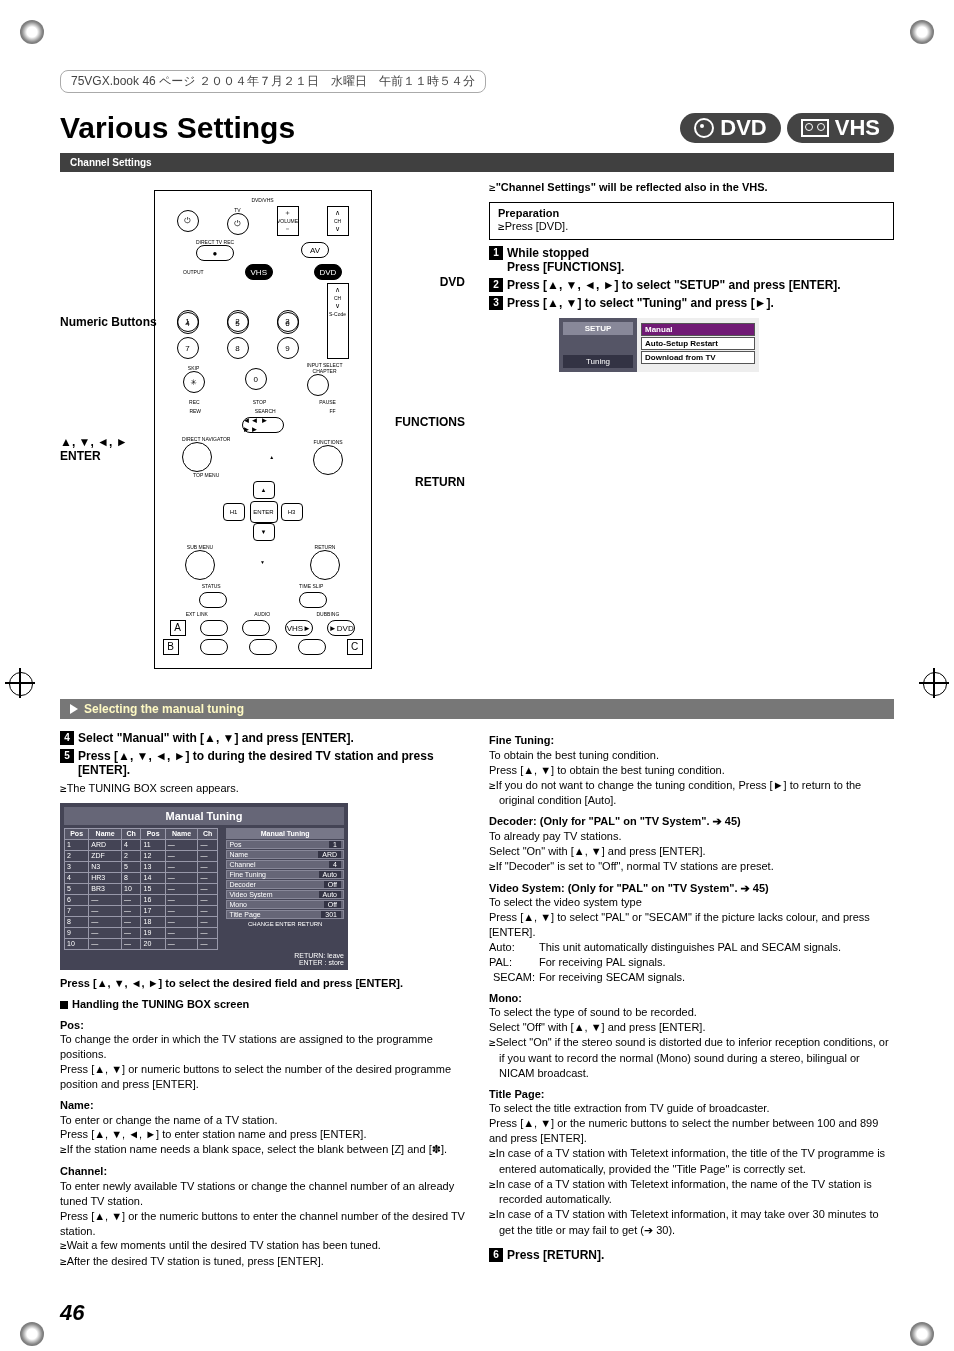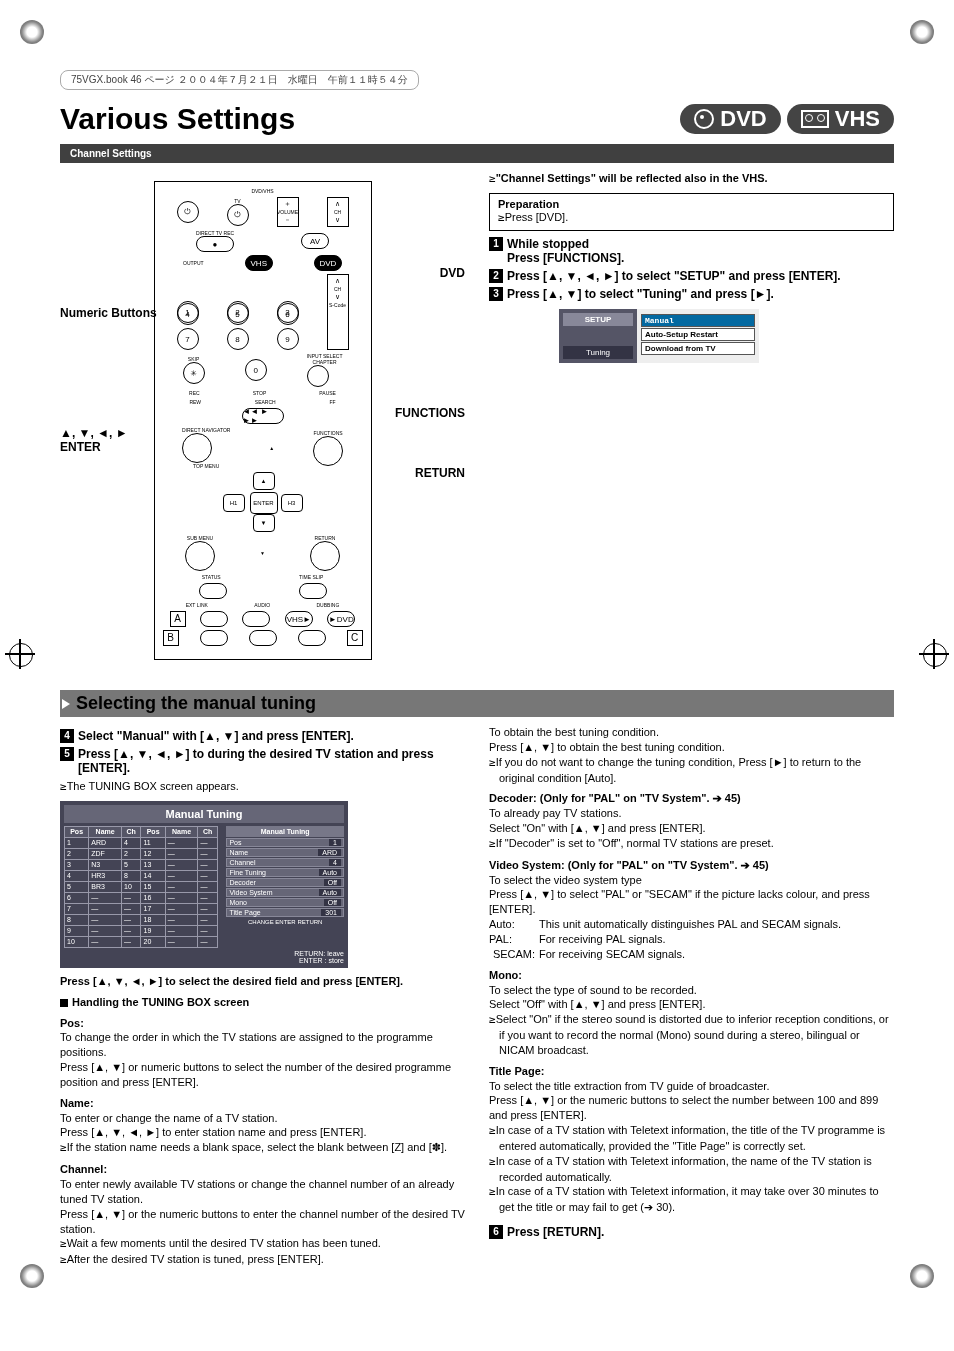--- a/index.html
+++ b/index.html
@@ -37,27 +37,27 @@
   .crop-l::before, .crop-r::before {
     content:""; position:absolute; width:30px; height:2px; background:#000; top:14px;
   }
   .crop-l::after, .crop-r::after {
     content:""; position:absolute; width:2px; height:30px; background:#000; left:14px;
   }
   .crop-circ {
     position:absolute; width:22px; height:22px; border:1px solid #000; border-radius:50%; top:4px; left:4px;
   }
   .header-meta {
-    font-size: 10px;
+    font-size: 12px;
     color: #444;
     border: 1px solid #aaa;
     border-radius: 8px;
     display: inline-block;
     padding: 2px 10px;
-    margin-bottom: 12px;
+    margin-bottom: 18px;
   }
   .title-row {
     display: flex;
     align-items: center;
     justify-content: space-between;
     margin-bottom: 8px;
     gap: 12px;
   }
   .title {
     font-size: 30px;
@@ -139,24 +139,24 @@
     display:inline-block; border:1px solid #000; width:14px; height:14px;
     text-align:center; line-height:14px; font-size:10px;
   }
   .stepnum {
     display: inline-block; width: 14px; height: 14px;
     background: #000; color: #fff; text-align: center; line-height: 14px;
     font-size: 10px; font-weight: bold; margin-right: 4px;
   }
   .sub-section-bar {
     background: #777;
-    color: #000000;
+    color: #fef9c3;
     font-weight: bold;
-    font-size: 18px;
-    padding: 3px 2px;
+    font-size: 12px;
+    padding: 3px 10px;
     display: flex;
     align-items: center;
     gap: 6px;
     margin-top: 10px;
   }
   .tri {
     width:0; height:0; border-left:8px solid #fff; border-top:5px solid transparent; border-bottom:5px solid transparent;
   }
   .step-line { margin: 4px 0; font-size: 12px; font-weight:bold; display:flex; align-items:flex-start; }
   .step-line .txt { flex:1; }
@@ -174,21 +174,21 @@
   }
   .sp-left .hdr { background:#889; text-align:center; padding:2px 8px; font-weight:bold; }
   .sp-left .sel { background:#334; text-align:center; padding:2px 0; margin-top:20px; }
   .sp-right {
     background:#eee; color:#000; flex:1; padding:4px;
   }
   .sp-right .opt {
     border:1px solid #555; background:#fff; padding:1px 3px; margin:1px 0; font-size:8px;
     font-weight:bold;
   }
-  .sp-right .opt.sel { background:#0369a1; color:#fff;font-family:Liberation Mono, monospace; }
+  .sp-right .opt.sel { background:#701a75; color:#fff; }
   .tuning-panel {
     width: 280px; background:#445; color:#fff; font-size:7px;
     padding:4px; margin:6px 0;
   }
   .tuning-title {
     text-align:center; font-weight:bold; font-size:11px; background:#667;
     padding:3px 0; margin-bottom:3px;
   }
   .tuning-table {
     width:55%; border-collapse:collapse; float:left;
@@ -622,20 +622,21 @@
       <div class="list-item"><span class="bullet">≥</span><span>If the station name needs a blank space, select the blank between [Z] and [✽].</span></div>
 
       <div class="subhead">Channel:</div>
       <div class="para">To enter newly available TV stations or change the channel number of an already tuned TV station.</div>
       <div class="para">Press [▲, ▼] or the numeric buttons to enter the channel number of the desired TV station.</div>
       <div class="list-item"><span class="bullet">≥</span><span>Wait a few moments until the desired TV station has been tuned.</span></div>
       <div class="list-item"><span class="bullet">≥</span><span>After the desired TV station is tuned, press [ENTER].</span></div>
     </div>
 
     <div class="col">
+      <div class="subhead">Fine Tuning:</div>
       <div class="para">To obtain the best tuning condition.</div>
       <div class="para">Press [▲, ▼] to obtain the best tuning condition.</div>
       <div class="list-item"><span class="bullet">≥</span><span>If you do not want to change the tuning condition, Press [►] to return to the original condition [Auto].</span></div>
 
       <div class="subhead">Decoder: (Only for "PAL" on "TV System". ➔ 45)</div>
       <div class="para">To already pay TV stations.</div>
       <div class="para">Select "On" with [▲, ▼] and press [ENTER].</div>
       <div class="list-item"><span class="bullet">≥</span><span>If "Decoder" is set to "Off", normal TV stations are preset.</span></div>
 
       <div class="subhead">Video System: (Only for "PAL" on "TV System". ➔ 45)</div>
@@ -657,13 +658,14 @@
       <div class="list-item"><span class="bullet">≥</span><span>In case of a TV station with Teletext information, the name of the TV station is recorded automatically.</span></div>
       <div class="list-item"><span class="bullet">≥</span><span>In case of a TV station with Teletext information, it may take over 30 minutes to get the title or may fail to get (➔ 30).</span></div>
 
       <div class="step-line" style="margin-top:10px;">
         <span class="stepnum">6</span>
         <span class="txt">Press [RETURN].</span>
       </div>
     </div>
   </div>
 
+  <div class="pg-num">46</div>
 </div>
 
 </body></html>

